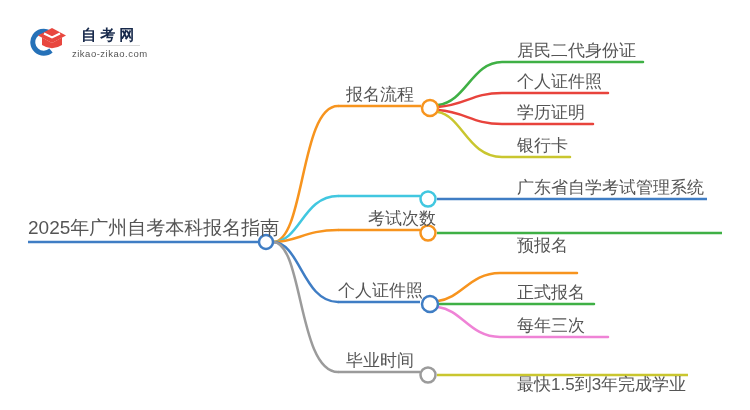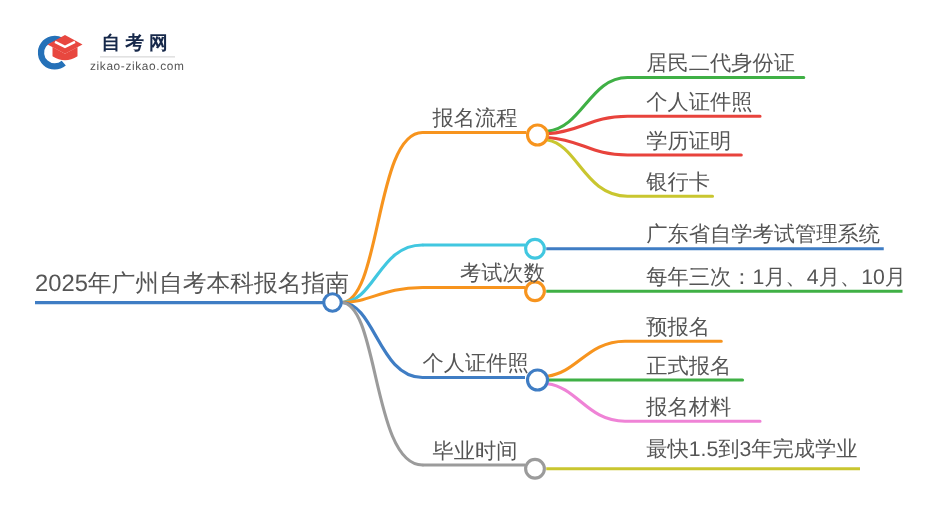--- a/index.html
+++ b/index.html
@@ -11,22 +11,22 @@
   .node{position:absolute;white-space:nowrap;color:#555;}
   .root-label{left:28px;top:217px;width:230px;text-align:center;font-size:19px;line-height:22px;}
   .branch-label{width:84px;text-align:center;font-size:17px;line-height:20px;}
   .leaf-label{left:517px;font-size:17px;line-height:20px;}
   .b0{left:338px;top:85px;}
   .b1{left:338px;top:175px;}
   .b2{left:338px;top:209px;margin-left:22px;}
   .b3{left:338px;top:281px;}
   .b4{left:338px;top:351px;}
   .c0{top:41px;}  .c1{top:72px;}  .c2{top:103px;} .c3{top:136px;}
-  .c4{top:178px;} .c5{top:212px;} .c6{top:252px;} .c7{top:283px;}
-  .c8{top:316px;} .c9{top:350px;text-align:right;}
+  .c4{top:178px;} .c5{top:212px;} .c6{top:236px;} .c7{top:283px;}
+  .c8{top:316px;} .c9{top:375px;text-align:right;}
   .logo{position:absolute;left:30px;top:22px;display:flex;align-items:center;gap:4px;}
   .logo-icon{flex:0 0 auto;}
   .logo-texts{display:flex;flex-direction:column;align-items:center;padding-top:2px;}
   .logo-title{font-size:15px;font-weight:bold;color:#16284a;letter-spacing:4px;line-height:17px;}
   .logo-sep{width:60px;height:1px;background:#d9d9d9;margin:2px 0 2px 0;}
   .logo-domain{font-size:9.5px;color:#555;letter-spacing:0.5px;}
 </style>
 </head>
 <body>
 
@@ -88,19 +88,18 @@
   <div class="node branch-label b0">报名流程</div>
   <div class="node branch-label b2">考试次数</div>
   <div class="node branch-label b3">个人证件照</div>
   <div class="node branch-label b4">毕业时间</div>
 
   <div class="node leaf-label c1">个人证件照</div>
   <div class="node leaf-label c0">居民二代身份证</div>
   <div class="node leaf-label c2">学历证明</div>
   <div class="node leaf-label c3">银行卡</div>
   <div class="node leaf-label c4">广东省自学考试管理系统</div>
-  <div class="node leaf-label c5">每年三次：1月、4月、10月</div>
   <div class="node leaf-label c6">预报名</div>
   <div class="node leaf-label c7">正式报名</div>
-  <div class="node leaf-label c8">报名材料</div>
+  <div class="node leaf-label c8">每年三次</div>
   <div class="node leaf-label c9">最快1.5到3年完成学业</div>
 
 </div>
 
 </body></html>

